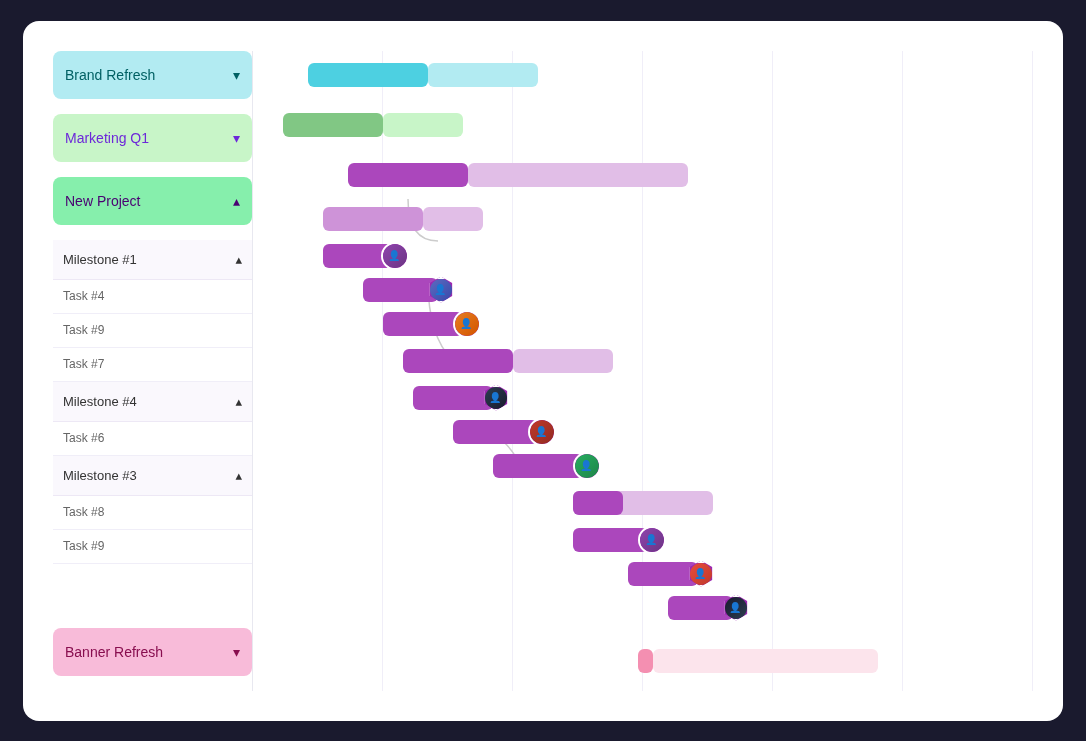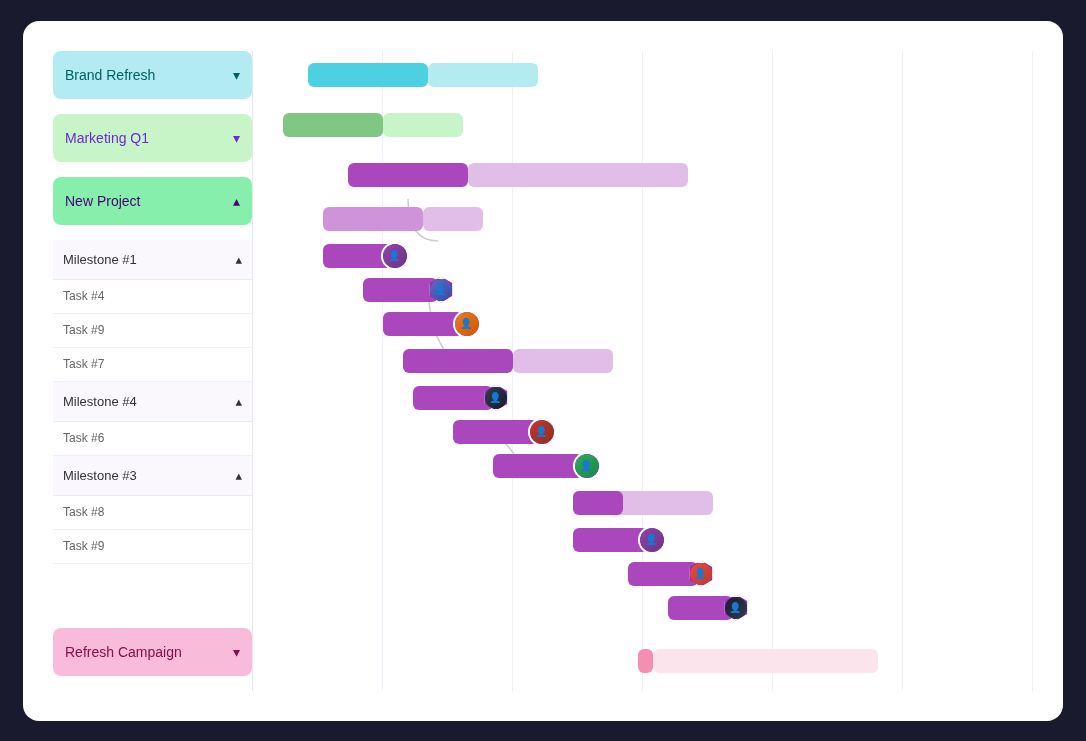--- a/index.html
+++ b/index.html
@@ -192,21 +192,21 @@
         <span>▴</span>
       </div>
       <div class="task-row">
         <span>Task #8</span>
       </div>
       <div class="task-row">
         <span>Task #9</span>
       </div>
 
       <div class="project-row project-banner" style="margin-top: auto;">
-        <span>Refresh Campaign</span>
+        <span>Banner Refresh</span>
         <span>▾</span>
       </div>
 
     </div>
 
     <div class="chart-area">
 
       <div class="grid-lines">
         <div class="grid-col"></div>
         <div class="grid-col"></div>

